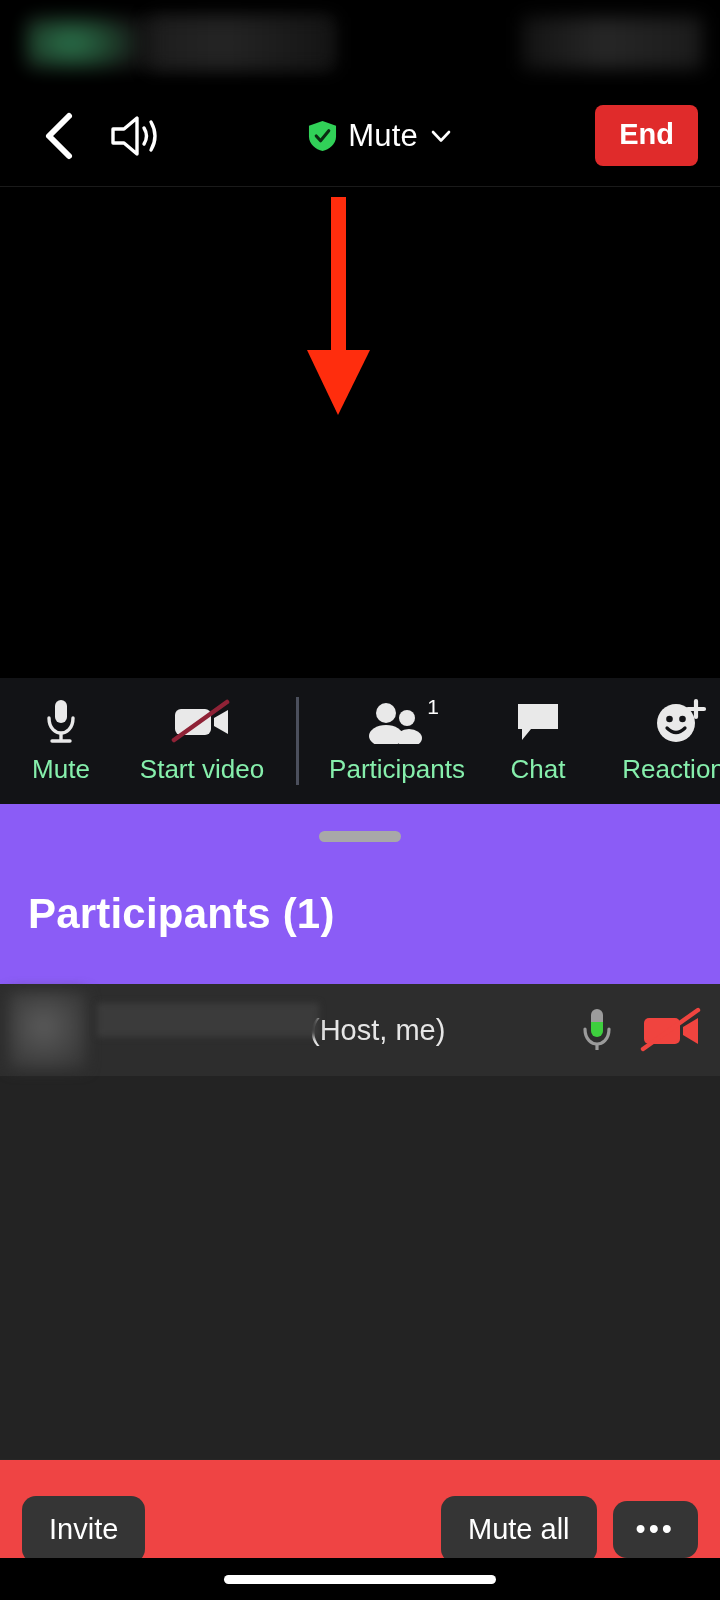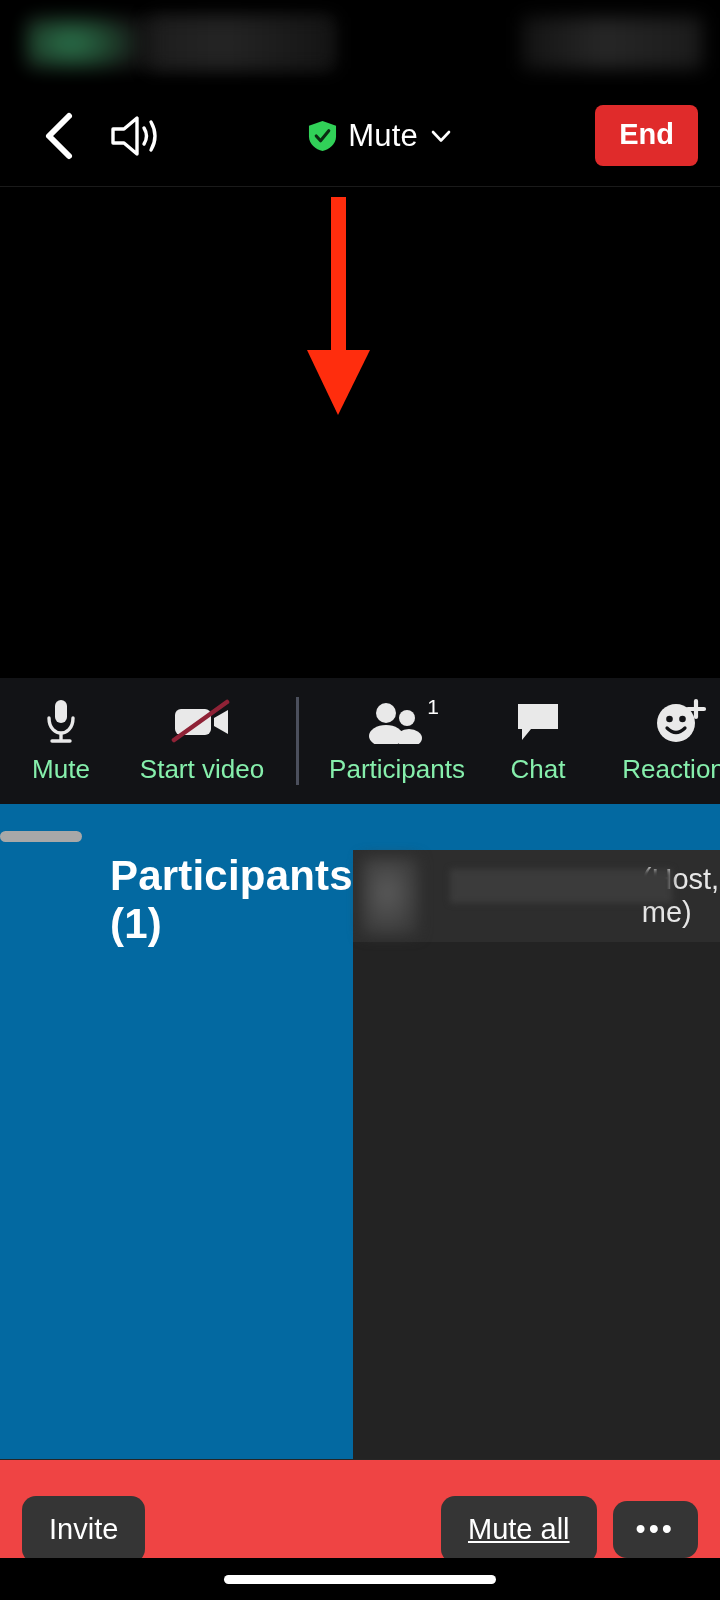--- a/index.html
+++ b/index.html
@@ -136,23 +136,23 @@
   }
   .badge-1 {
     position:absolute;
     right:-14px; top:-2px;
     color:#fff; font-size:21px; line-height:1;
   }
 
   
   .sheet {
     position:relative;
-    background:#0369a1;
+    background:#8b5cf6;
     height:655px;
-    display:flex; flex-direction:row;
+    display:flex; flex-direction:column;
   }
   .grabber-wrap {
     display:flex; justify-content:center;
     padding-top:27px;
   }
   .grabber {
     width:82px; height:11px; border-radius:6px;
     background:#a8a8a8;
     cursor:pointer;
   }
@@ -213,21 +213,21 @@
     background:#353535;
     color:#fff;
     border:none;
     border-radius:14px;
     font-size:29px;
     font-family:"Liberation Sans", sans-serif;
     padding:17px 27px;
     cursor:pointer;
   }
   .btn-invite { margin-left:22px; }
-  .btn-muteall { margin-left:auto;text-decoration:underline; }
+  .btn-muteall { margin-left:auto; }
   .btn-more {
     margin-left:16px; margin-right:22px;
     padding:17px 23px;
     letter-spacing:3px;
     font-size:29px;
     line-height:.8;
   }
   .homebar-wrap {
     position:absolute;
     left:0; bottom:0; width:100%;

